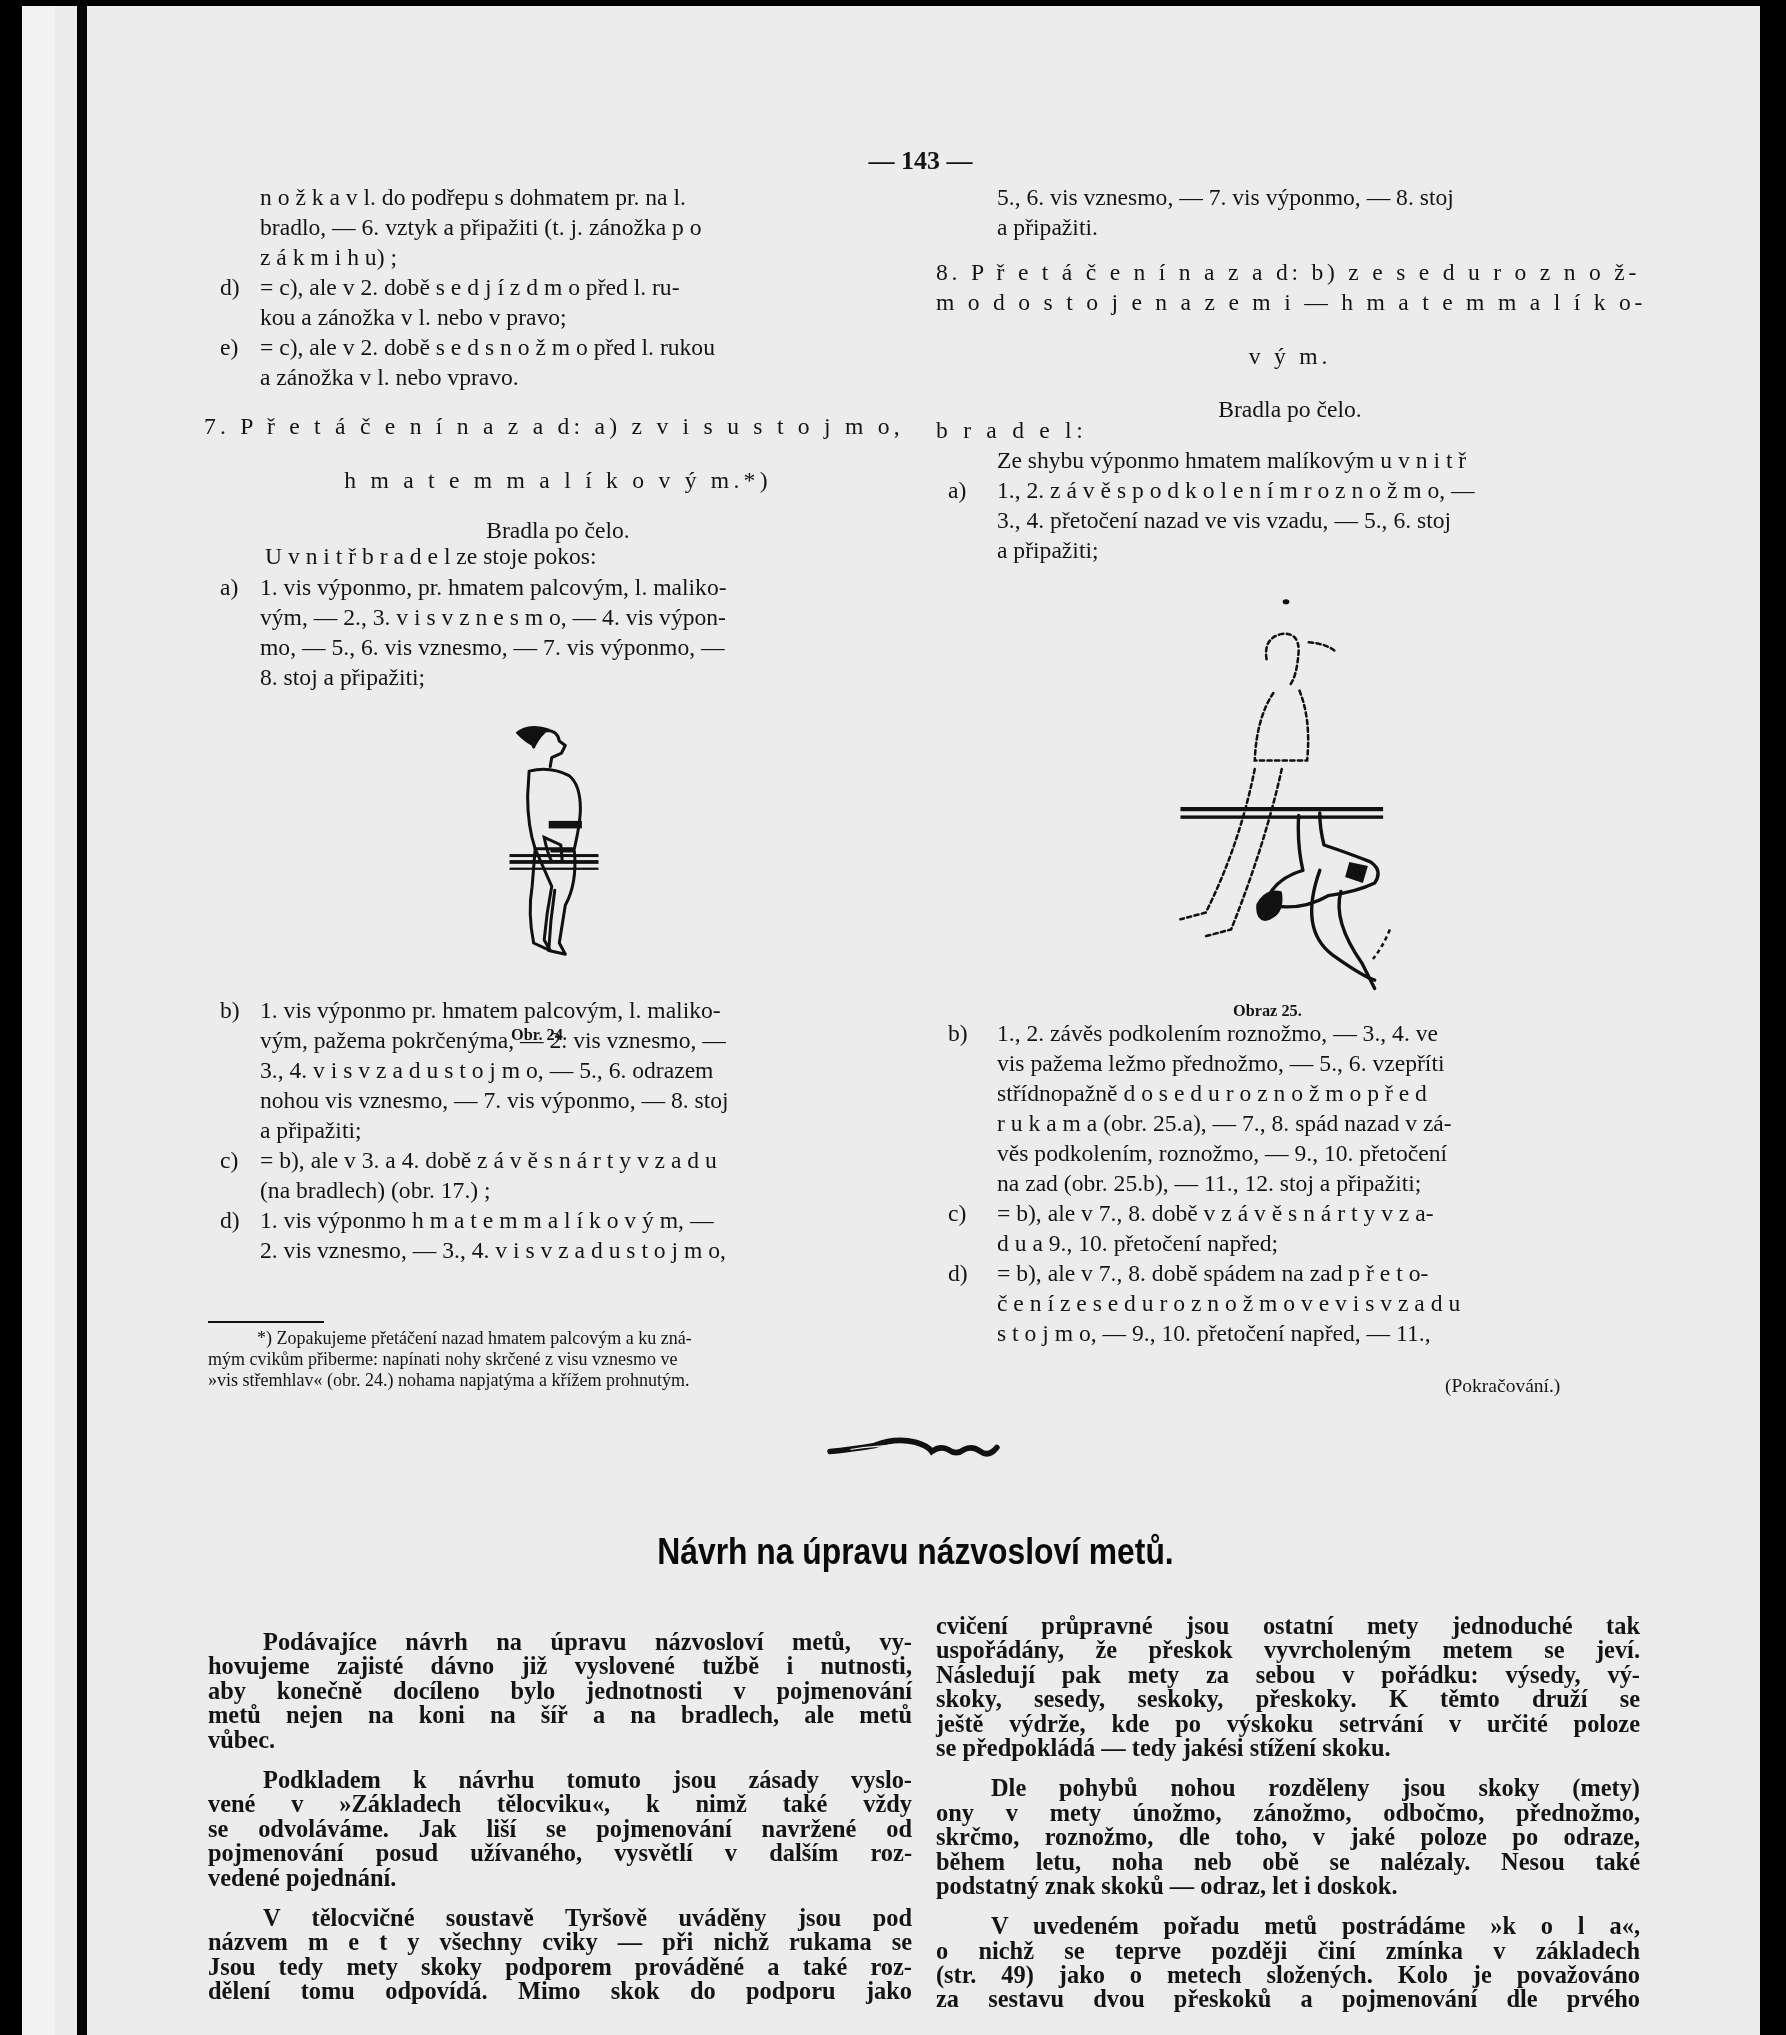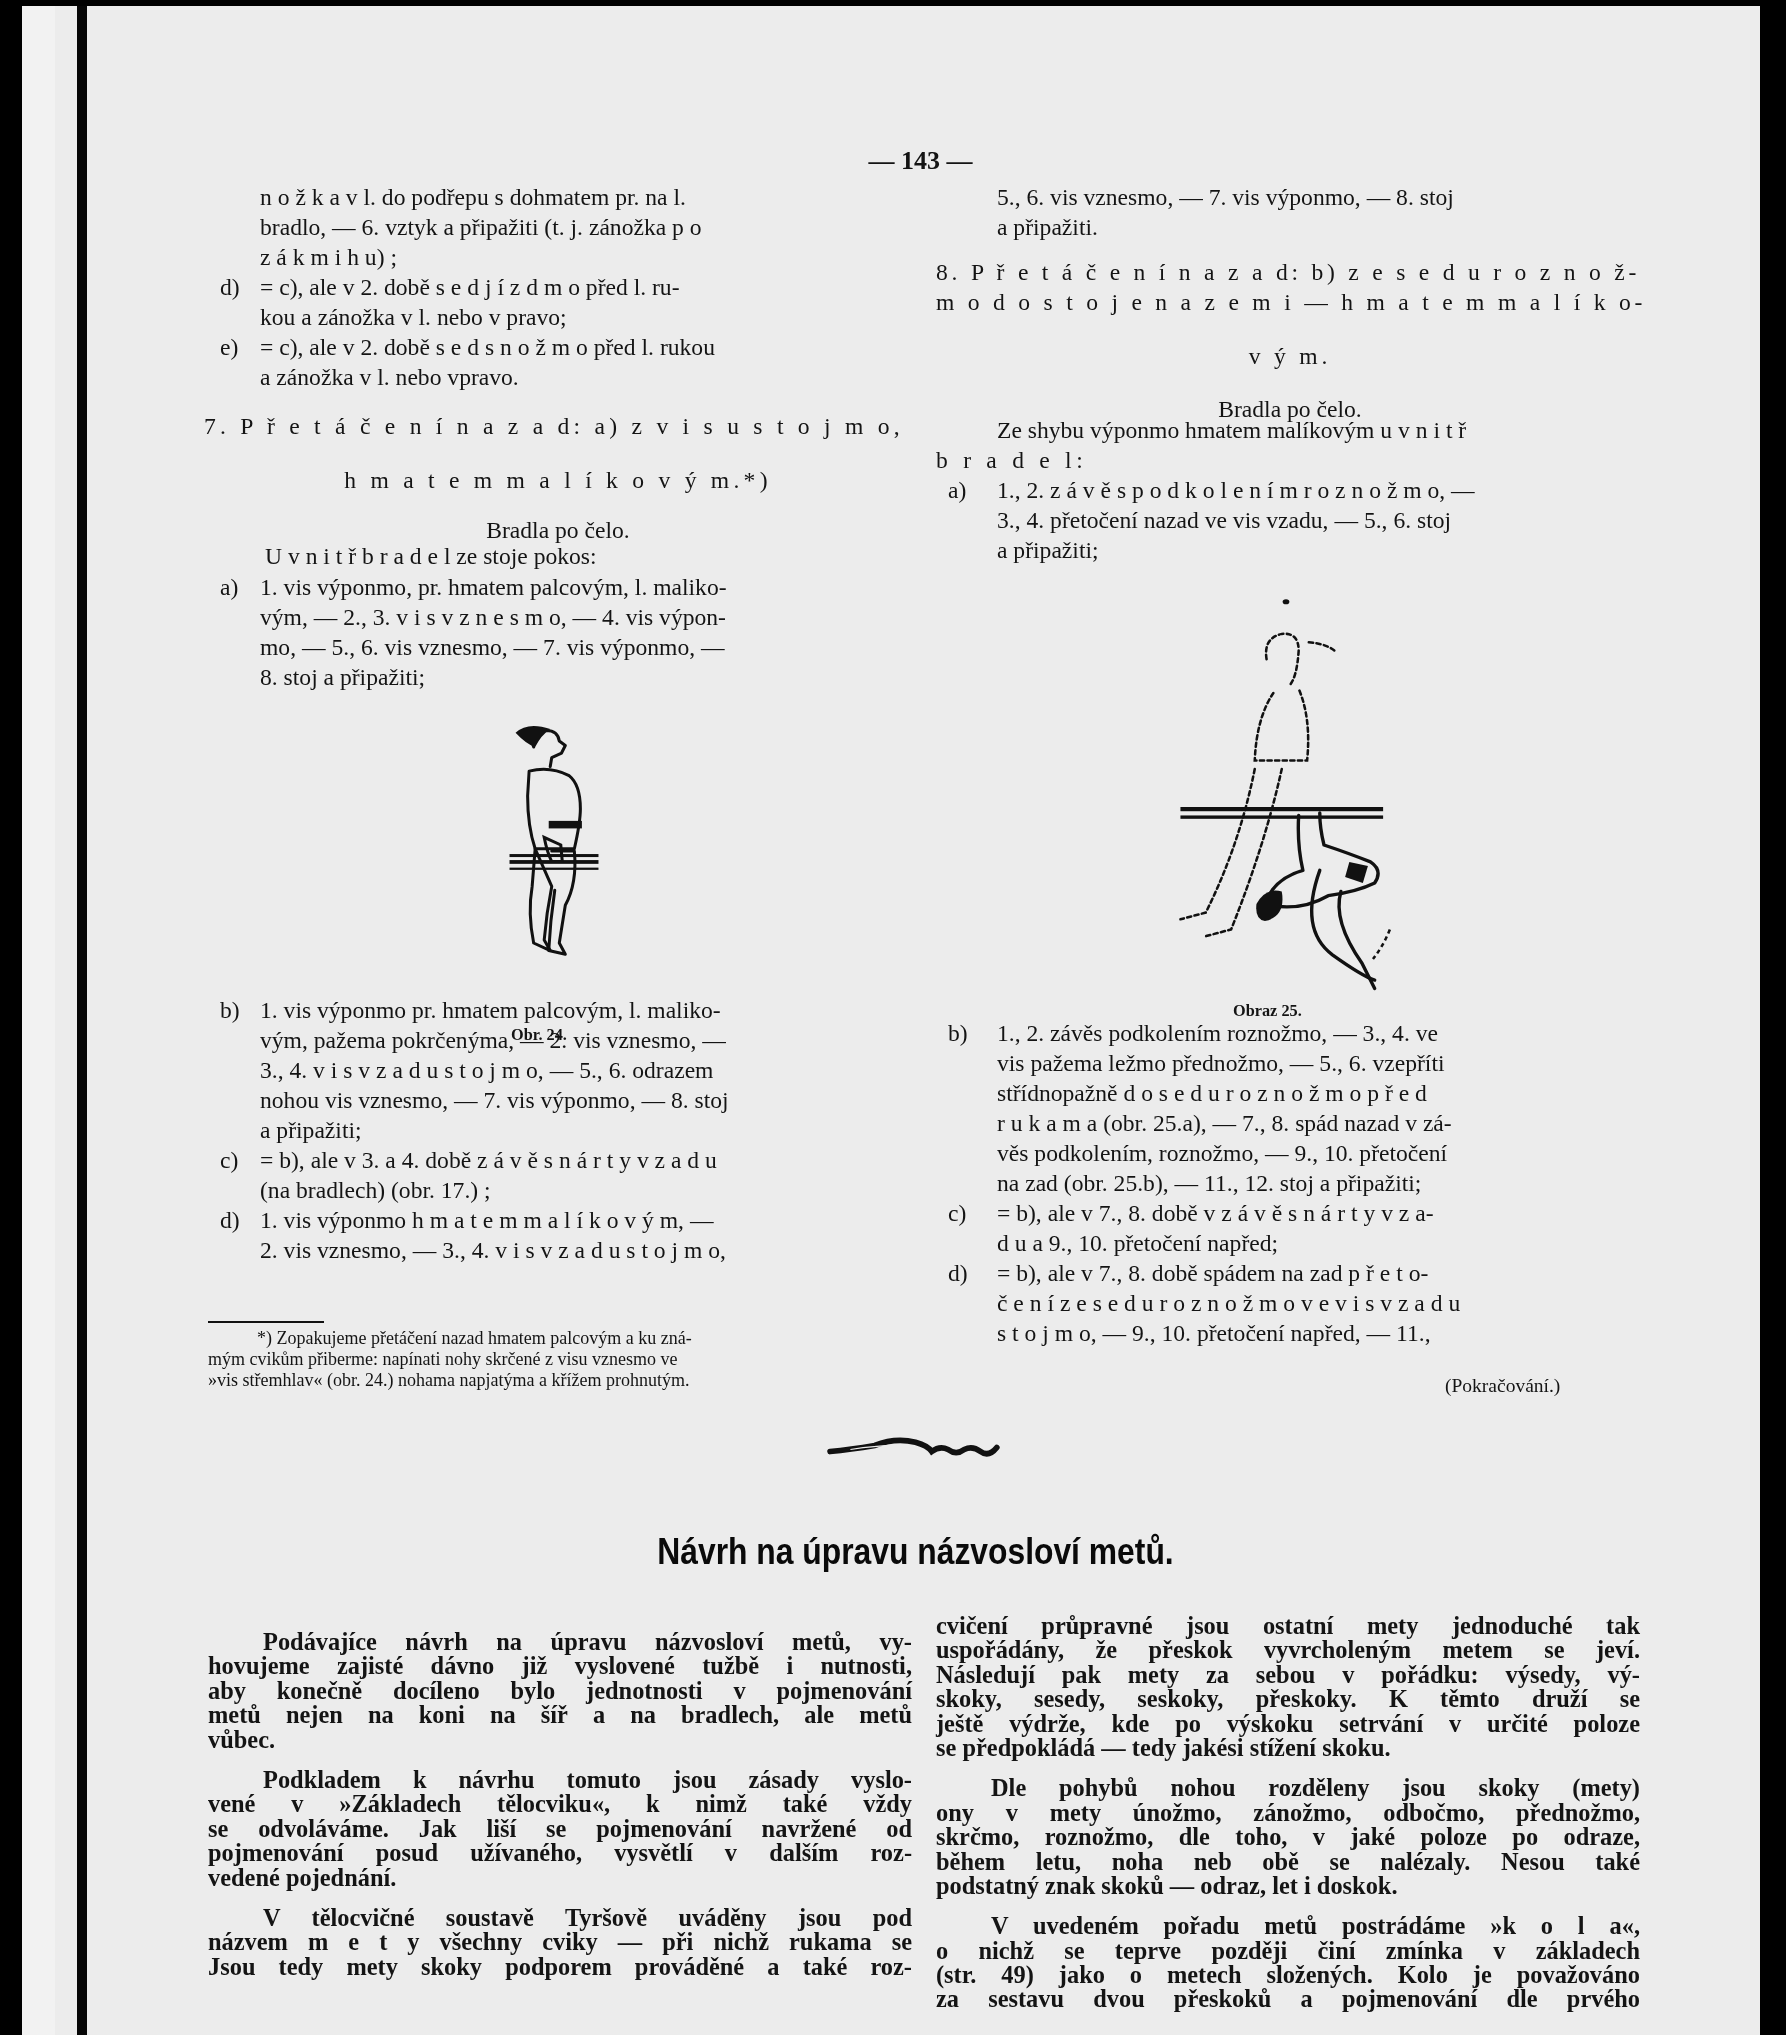--- a/index.html
+++ b/index.html
@@ -108,22 +108,22 @@
 
 <div class="col" style="left:936px; top:257px; width:708px;">
   <div class="line" style="letter-spacing:0.16em;">8. P ř e t á č e n í n a z a d: b) z e s e d u r o z n o ž-</div>
   <div class="line" style="letter-spacing:0.16em;">m o d o s t o j e n a z e m i — h m a t e m m a l í k o-</div>
   <div class="line center" style="letter-spacing:0.16em;">v ý m.</div>
 </div>
 <div class="col center" style="left:936px; top:370px; width:708px;">
   <span>Bradla po čelo.</span>
 </div>
 <div class="col" style="left:936px; top:415px; width:708px;">
+  <div class="line" style="letter-spacing:0.2em;">b r a d e l:</div>
   <div class="line" style="padding-left:61px;">Ze shybu výponmo hmatem malíkovým u v n i t ř</div>
-  <div class="line" style="letter-spacing:0.2em;">b r a d e l:</div>
 </div>
 <div class="col" id="ur-a" style="left:948px; top:475px; width:700px;">
     <div class="line"><span class="lbl" style="width: 49px;">a)</span><span>1., 2. z á v ě s p o d k o l e n í m r o z n o ž m o, —</span></div>
     <div class="line"><span class="lbl" style="width: 49px;"></span><span>3., 4. přetočení nazad ve vis vzadu, — 5., 6. stoj</span></div>
     <div class="line"><span class="lbl" style="width: 49px;"></span><span>a připažiti;</span></div>
   </div>
 
 <svg style="left:1172px; top:590px; width:228px; height:358px;" viewBox="0 0 270 420">
   <ellipse cx="135" cy="12" rx="4" ry="3" fill="#111"></ellipse>
   <g fill="none" stroke="#111" stroke-width="3" stroke-dasharray="5 4" stroke-linecap="round">
@@ -176,20 +176,21 @@
     <div class="line">metů nejen na koni na šíř a na bradlech, ale metů</div>
     <div class="line last">vůbec.</div>
     <div class="line indent">Podkladem k návrhu tomuto jsou zásady vyslo-</div>
     <div class="line">vené v »Základech tělocviku«, k nimž také vždy</div>
     <div class="line">se odvoláváme. Jak liší se pojmenování navržené od</div>
     <div class="line">pojmenování posud užívaného, vysvětlí v dalším roz-</div>
     <div class="line last">vedené pojednání.</div>
     <div class="line indent">V tělocvičné soustavě Tyršově uváděny jsou pod</div>
     <div class="line">názvem m e t y všechny cviky — při nichž rukama se</div>
     <div class="line">Jsou tedy mety skoky podporem prováděné a také roz-</div>
+    <div class="line">dělení tomu odpovídá. Mimo skok do podporu jako</div>
   </div>
 <div class="body2" id="art-right" style="left:936px; top:1614px; width:704px;">
     <div class="line">cvičení průpravné jsou ostatní mety jednoduché tak</div>
     <div class="line">uspořádány, že přeskok vyvrcholeným metem se jeví.</div>
     <div class="line">Následují pak mety za sebou v pořádku: výsedy, vý-</div>
     <div class="line">skoky, sesedy, seskoky, přeskoky. K těmto druží se</div>
     <div class="line">ještě výdrže, kde po výskoku setrvání v určité poloze</div>
     <div class="line last">se předpokládá — tedy jakési stížení skoku.</div>
     <div class="line indent">Dle pohybů nohou rozděleny jsou skoky (mety)</div>
     <div class="line">ony v mety únožmo, zánožmo, odbočmo, přednožmo,</div>

